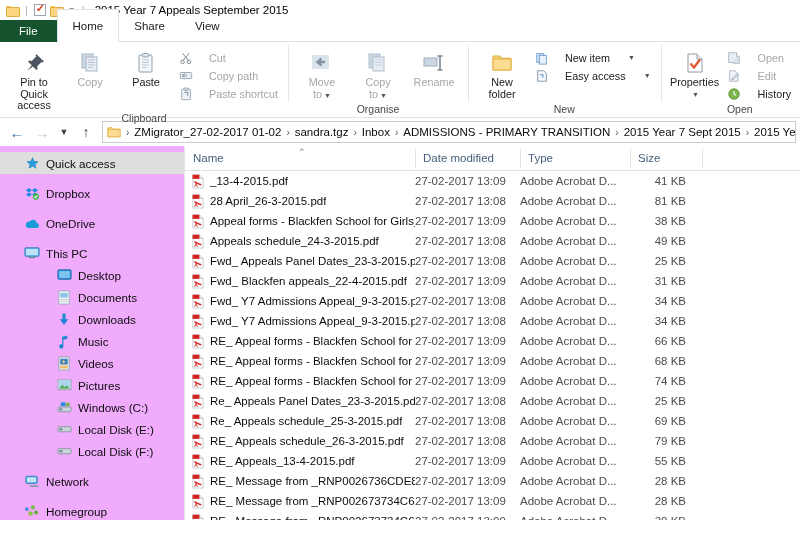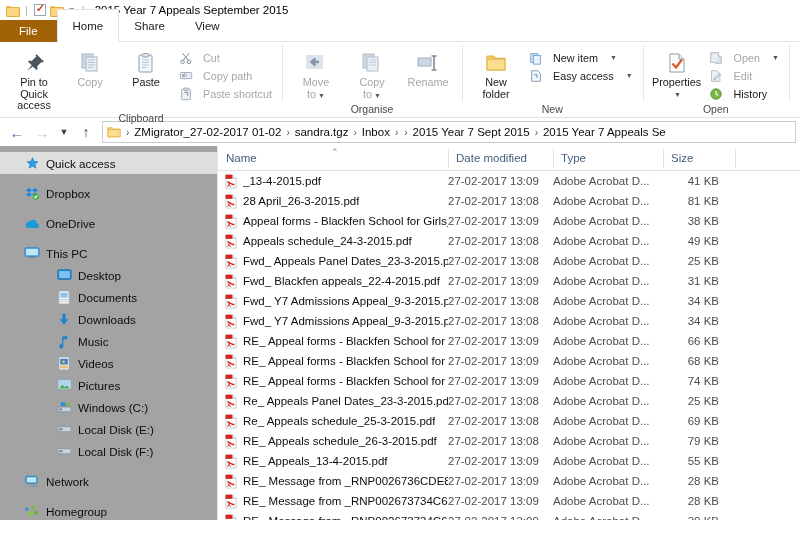--- a/index.html
+++ b/index.html
@@ -49,21 +49,21 @@
     background:#ffffff; position: relative;
   }
   .tabstrip::after{
     content:""; position:absolute; left:0; right:0; bottom:0; height:1px; background:#dfe3e6;
   }
   .tab {
     height: 22px; display:flex; align-items:center; justify-content:center;
     padding: 16px 15px; font-size: 11.5px; color:#1b1b1b; position:relative; z-index:2;
     cursor: default;
   }
-  .tab.file { background:#a16207; color:#fff; font-weight:400; padding:0 19px; height:22px; }
+  .tab.file { background:#14532d; color:#fff; font-weight:400; padding:0 19px; height:22px; }
   .tab.active { background:#ffffff; border:1px solid #dfe3e6; border-bottom:1px solid #fff; height:23px; margin-bottom:-1px; }
 
   
   .ribbon {
     height: 76px; background:#ffffff; border-bottom:1px solid #dfe3e6;
     display:flex; position:relative;
   }
   .rgroup { position:relative; display:flex; flex-direction:column; height:76px; }
   .rgroup + .rgroup::before{
     content:""; position:absolute; left:0; top:3px; bottom:16px; width:1px; background:#e4e7ea;
@@ -74,21 +74,21 @@
   }
   .bigbtn {
     width: 54px; display:flex; flex-direction:column; align-items:center;
     padding-top: 3px; font-size:10.8px; color:#1b1b1b; text-align:center; line-height:11.5px;
     cursor:default;
   }
   .bigbtn.dim { color:#a6a6a6; }
   .bigbtn .ic { height:28px; display:flex; align-items:center; justify-content:center; }
   .smallcol { display:flex; flex-direction:column; padding-top:3px; gap:1px; }
   .smallbtn {
-    display:flex; align-items:center; gap:10px; height:17px;
+    display:flex; align-items:center; gap:16px; height:17px;
     font-size:10.8px; color:#1b1b1b; padding: 0 3px; white-space:nowrap; cursor:default;
   }
   .smallbtn.dim { color:#a6a6a6; }
   .smallbtn .ic { width:15px; height:15px; display:flex; align-items:center; justify-content:center; }
   .caret-s { font-size:7px; color:#555; margin-left:2px; }
 
   
   .ic svg { display:block; }
 
   
@@ -111,29 +111,29 @@
   .crumb {
     font-size: 11.5px; color:#0a0a0a; white-space:nowrap; padding: 0 2px; cursor:default;
   }
   .crumb-sep { color:#5a5a5a; font-size:10px; padding:0 3px; }
 
   
   .content { display:flex; height: 374px; }
 
   
   .navpane {
-    width: 218px; background:#a3a3a3; padding-top: 6px;
+    width: 185px; background:#f0abfc; padding-top: 6px;
     border-right: 1px solid #e6e6e6; overflow:hidden;
   }
   .navitem {
     height: 22px; display:flex; align-items:center; gap:6px;
     font-size: 11.7px; color:#0d0d0d; padding-left: 24px; white-space:nowrap; cursor:default;
   }
   .navitem.sel { background:#dedede; }
-  .navitem.child { padding-left: 40px; margin-left: 16px; }
+  .navitem.child { padding-left: 56px; }
   .navitem .nic { width:16px; height:16px; display:flex; align-items:center; justify-content:center; flex:0 0 16px; }
   .navgap { height: 8px; }
 
   
   .filepane { flex:1; background:#fff; position:relative; overflow:hidden; }
   .colhead {
     height: 25px; display:flex; align-items:center;
     border-bottom:1px solid #e1e1e1; background:#fff; position:relative;
   }
   .col {
@@ -409,20 +409,21 @@
             <path d="M1 3.6h14V12H1z" fill="#fbdd92" stroke="#dfae3d" stroke-width="0.8"></path>
           </svg>
       </span>
       <span class="crumb-sep">›</span>
       <span class="crumb">ZMigrator_27-02-2017 01-02</span>
       <span class="crumb-sep">›</span>
       <span class="crumb">sandra.tgz</span>
       <span class="crumb-sep">›</span>
       <span class="crumb">Inbox</span>
       <span class="crumb-sep">›</span>
+      <span class="crumb">ADMISSIONS - PRIMARY TRANSITION</span>
       <span class="crumb-sep">›</span>
       <span class="crumb">2015 Year 7 Sept 2015</span>
       <span class="crumb-sep">›</span>
       <span class="crumb">2015 Year 7 Appeals Se</span>
     </div>
   </div>
 
   <div class="content">
 
     <div class="navpane">

